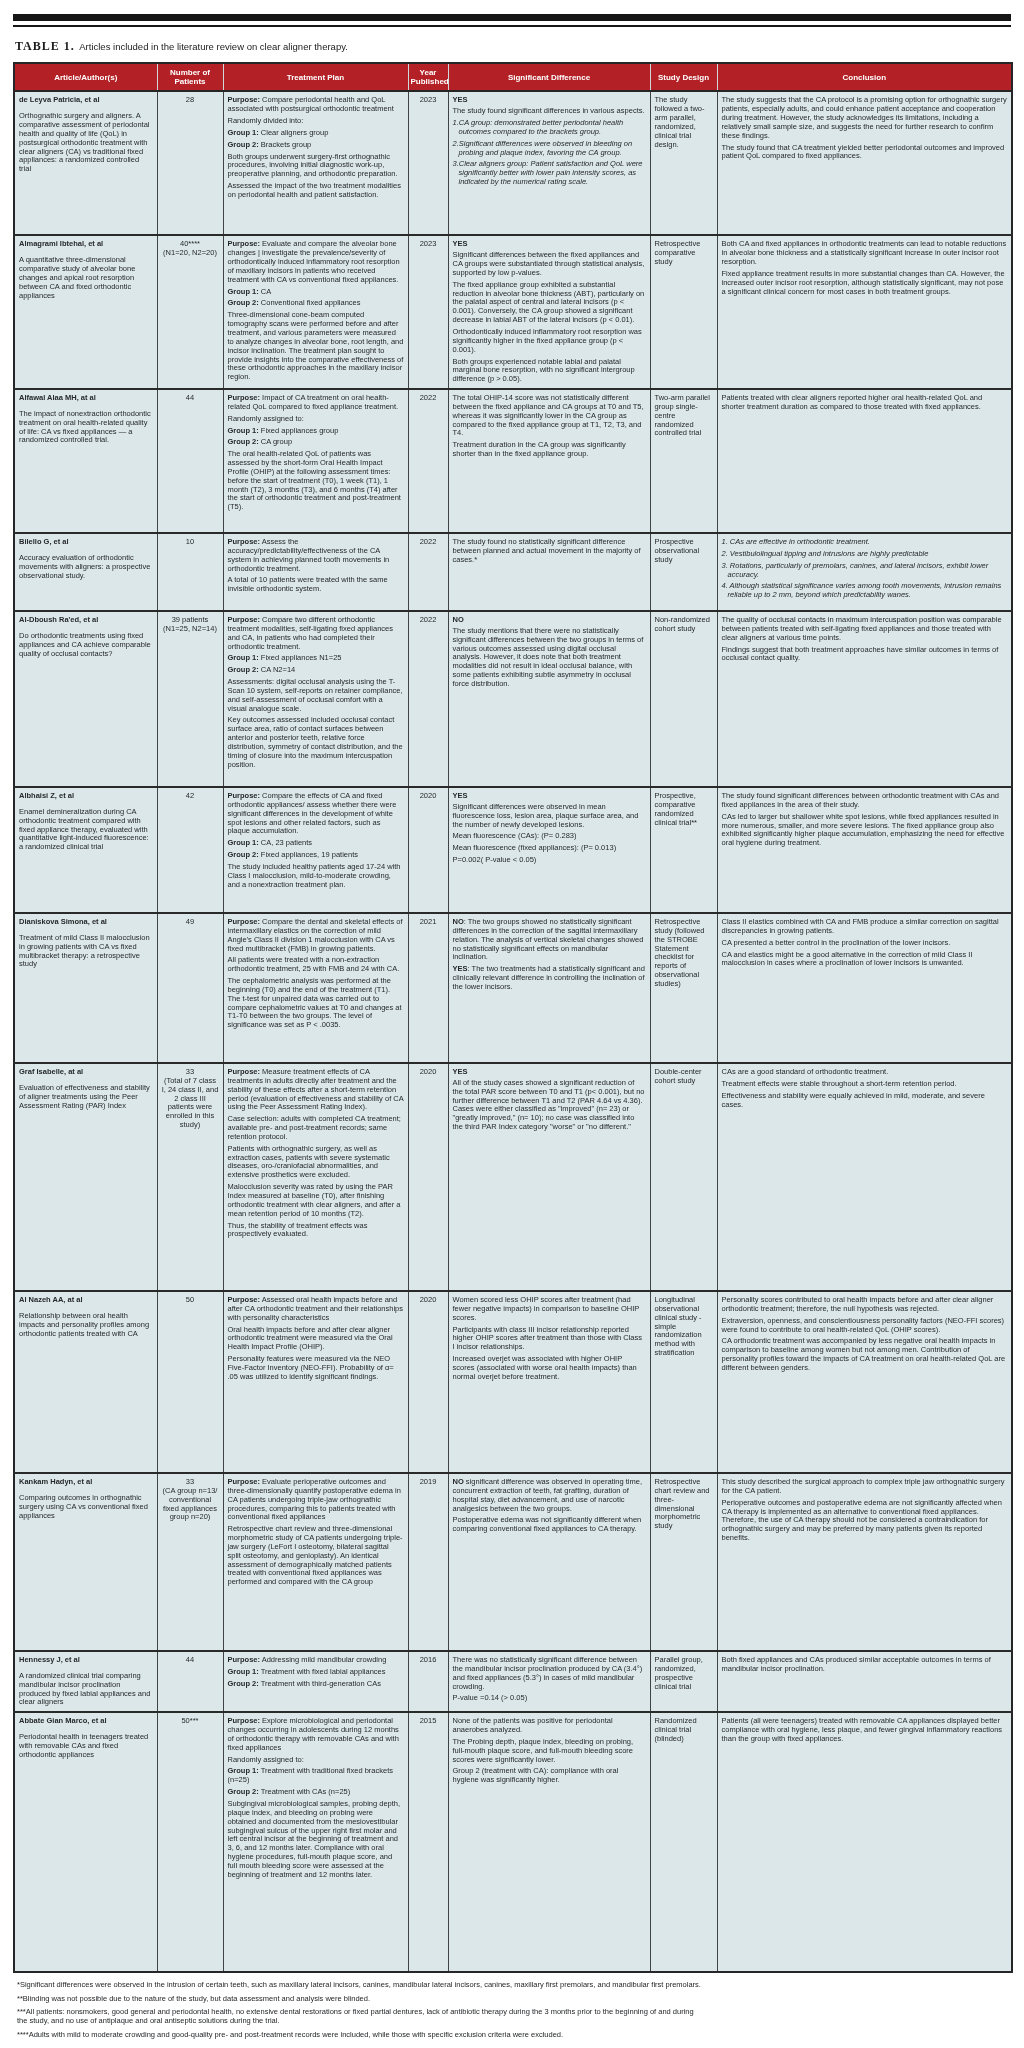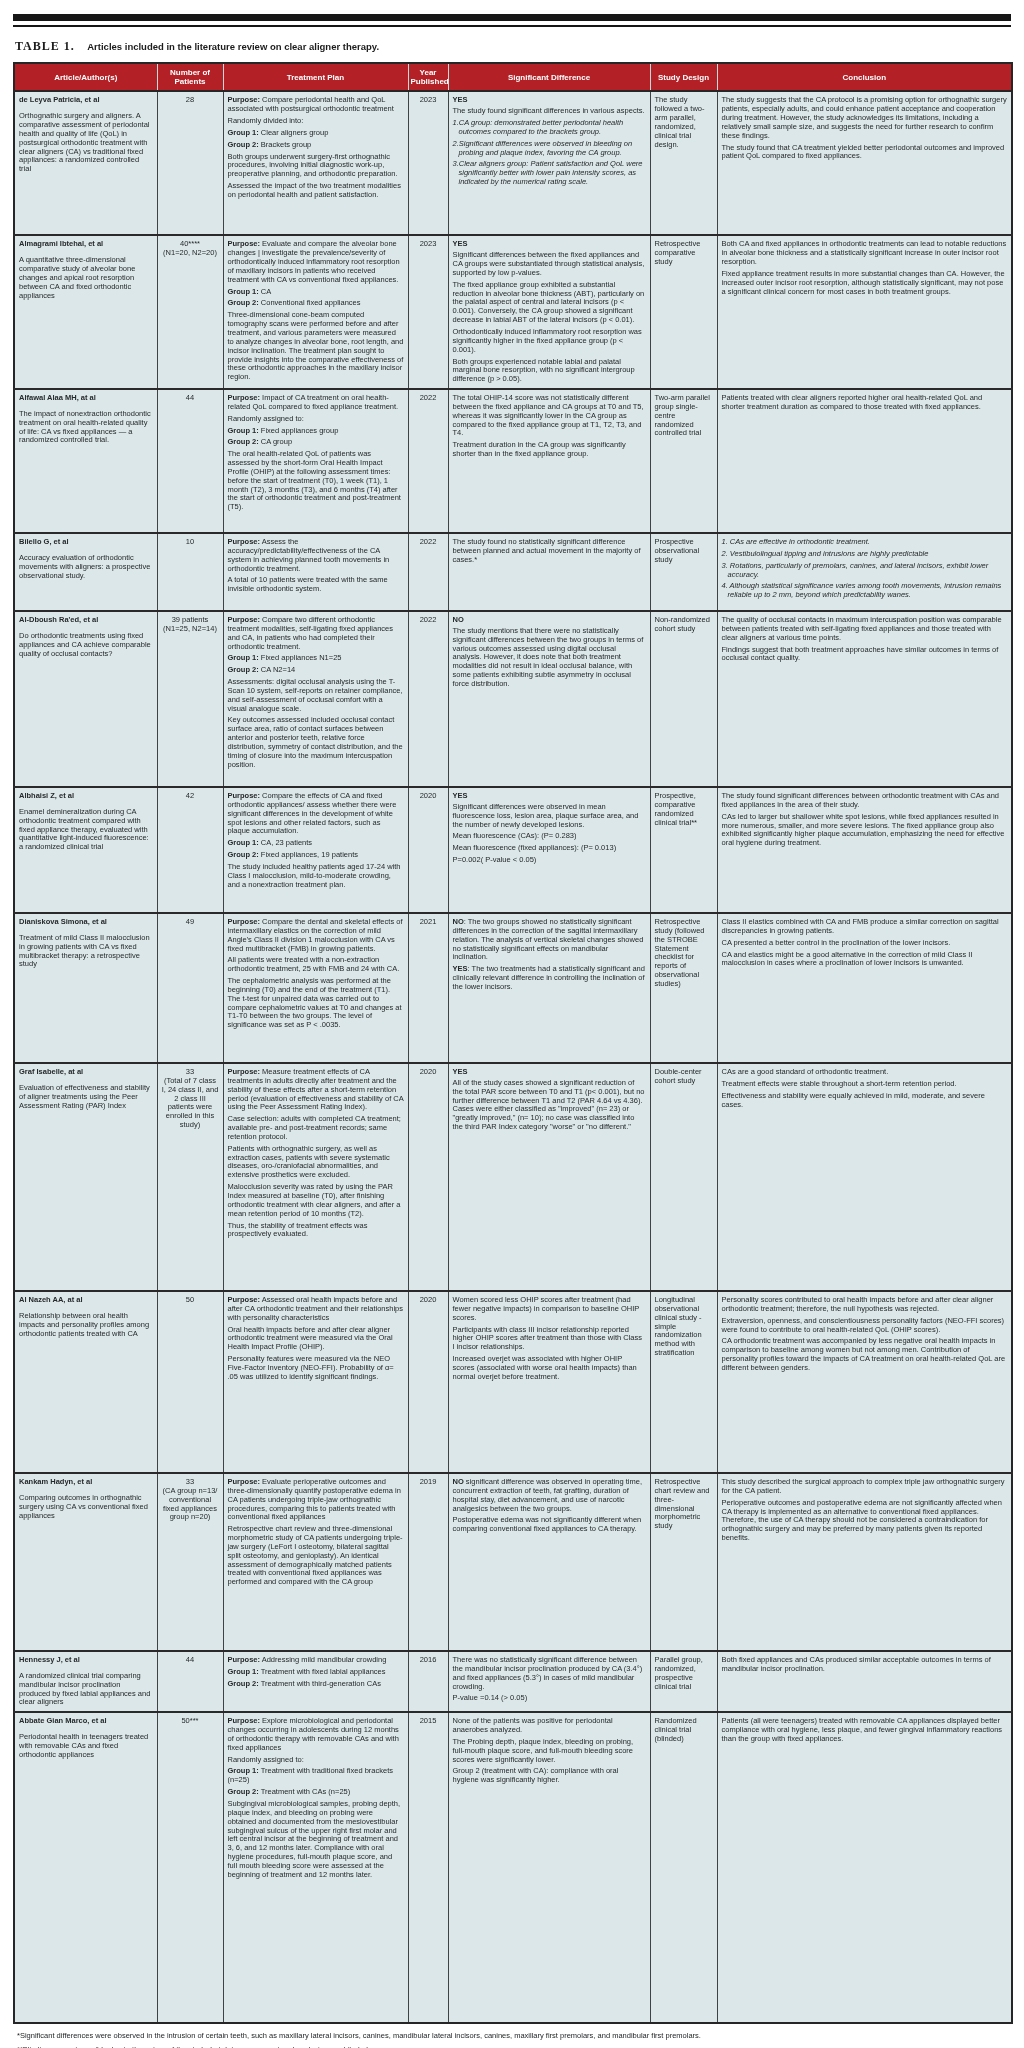--- a/index.html
+++ b/index.html
@@ -10,21 +10,21 @@
     color:#26292b;
   }
   .page { padding:14px 13px 0 13px; }
   .rule-thick { height:7px; background:#161616; margin-bottom:4px; }
   .rule-thin  { height:2px; background:#161616; }
   .caption { padding:9px 2px 8px 2px; }
   .caption .tlabel {
     font-family:"Liberation Serif", serif;
     font-weight:bold; font-size:12px; letter-spacing:1px; color:#1c1c1c;
   }
-  .caption .ctext { font-size:9.5px; font-weight:bold; color:#1c1c1c;margin-left:8px; }
+  .caption .ctext { font-size:9.5px; font-weight:normal; color:#1c1c1c; }
 
   table.review {
     width:998px; table-layout:fixed; border-collapse:collapse;
     border:2px solid #262626; background:#8b5cf6;
   }
   thead th {
     background:#b32026; color:#ffffff; font-weight:bold; font-size:8px;
     text-align:center; vertical-align:middle; padding:4px 2px;
     border:1px solid #cfd9db; border-bottom:2px solid #262626;
     line-height:1.15;
@@ -54,21 +54,21 @@
   tbody tr:nth-child(2)  { height:140px; }
   tbody tr:nth-child(3)  { height:144px; }
   tbody tr:nth-child(4)  { height:78px;  }
   tbody tr:nth-child(5)  { height:176px; }
   tbody tr:nth-child(6)  { height:126px; }
   tbody tr:nth-child(7)  { height:150px;border-radius:29px; }
   tbody tr:nth-child(8)  { height:228px; }
   tbody tr:nth-child(9)  { height:182px; }
   tbody tr:nth-child(10) { height:178px; }
   tbody tr:nth-child(11) { height:58px;  }
-  tbody tr:nth-child(12) { height:311px;padding-left:8px; }
+  tbody tr:nth-child(12) { height:260px;padding-left:8px; }
 </style>
 </head>
 <body>
 
 <div class="page">
   <div class="rule-thick"></div>
   <div class="rule-thin"></div>
 
   <div class="caption">
     <span class="tlabel">TABLE 1.</span>

